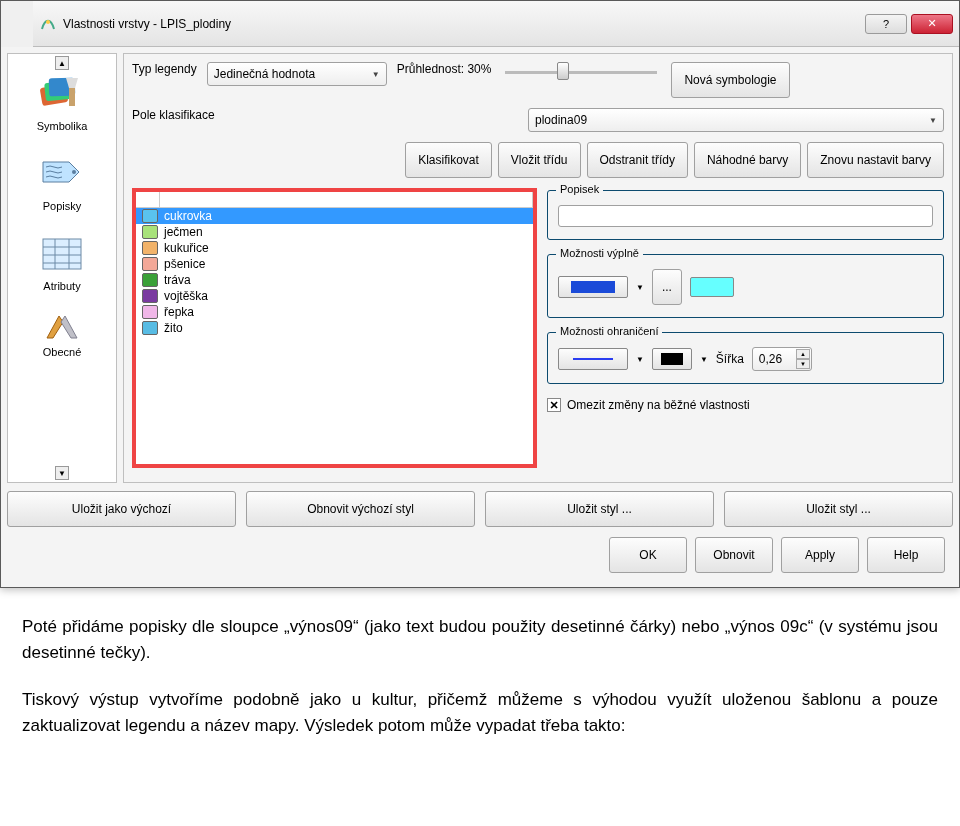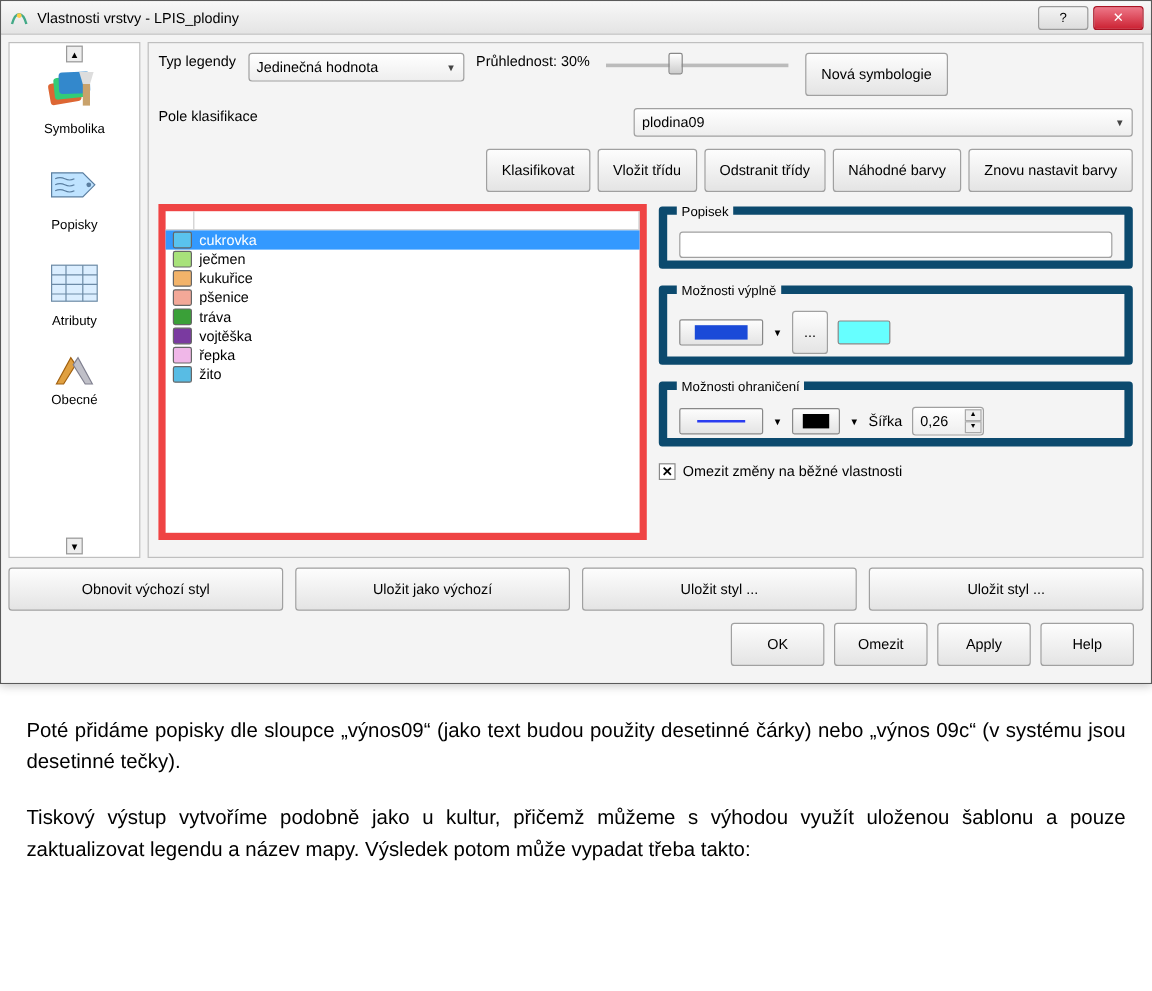--- a/index.html
+++ b/index.html
@@ -10,26 +10,27 @@
     background: #fff;
     color: #000;
   }
   .window {
     width: 960px;
     border: 1px solid #5a5a5a;
     box-shadow: 0 2px 8px rgba(0,0,0,0.25);
     background: #f0f0f0;
   }
   .titlebar {
-    height: 28px;
+    height: 46px;
     background: linear-gradient(#f8f8f8,#e4e4e4);
     border-bottom: 1px solid #bbb;
     display: flex;
     align-items: center;
     padding: 0 6px;
+    margin-left: 32px;
   }
   .titlebar .appicon {
     width: 18px; height: 18px; margin-right: 6px;
     display:flex;align-items:center;justify-content:center;
   }
   .titlebar .title { flex: 1; font-size: 12px; }
   .winbtns { display:flex; gap:4px; }
   .winbtn {
     width: 42px; height: 20px;
     border: 1px solid #9a9a9a;
@@ -114,44 +115,44 @@
     display:flex;align-items:center;
   }
   .slider .track { height:3px; background:#bbb; margin:0 4px; flex:1;}
   .slider .thumb {
     width:12px;height:18px;background:linear-gradient(#fff,#ccc);
     border:1px solid #888;border-radius:2px;
     position:absolute; left:35%; top:0;
   }
   .split2 { display:flex; gap:10px; }
   .listpanel {
-    flex:1; background:#fff; border:6px solid #ef4444;
+    flex:1; background:#fff; border:4px solid #ef4444;
     min-height:280px;
     font-size:12px;
   }
   .listhead {
     display:flex;
     border-bottom:1px solid #ccc;
   }
   .listhead .col {
     padding:2px 6px; border-right:1px solid #ccc; color:#666; font-size:10px;
   }
   .listrow {
     display:flex; align-items:center; gap:6px;
     padding:1px 6px;
   }
   .listrow.sel { background:#3399ff; color:#fff; }
   .chip {
     width:16px;height:14px;border:1px solid #666;border-radius:2px;
     flex-shrink:0;
   }
   .gbox {
-    border:7px solid #0c4a6e;
+    border:1px solid #0c4a6e;
     border-radius:3px;
-    padding:14px 10px 2px;
+    padding:14px 10px 12px;
     margin-bottom:14px;
     position:relative;
   }
   .gbox .gtitle {
     position:absolute; top:-8px; left:8px;
     background:#f4f4f4; padding:0 4px; font-size:11px;
   }
   .wideinput {
     border:1px solid #a0a0a0;border-radius:3px;background:#fff;
     height:22px;padding:2px 4px;width:100%;
@@ -379,29 +380,29 @@
             <div class="checkrow">
               <div class="checkmark">✕</div>
               <span>Omezit změny na běžné vlastnosti</span>
             </div>
           </div>
         </div>
       </div>
     </div>
 
     <div class="stylerow">
+      <div class="btn">Uložit jako výchozí</div>
       <div class="btn">Obnovit výchozí styl</div>
-      <div class="btn">Uložit jako výchozí</div>
       <div class="btn">Uložit styl ...</div>
       <div class="btn">Uložit styl ...</div>
     </div>
 
     <div class="dlgfoot">
       <div class="btn">OK</div>
-      <div class="btn">Omezit</div>
+      <div class="btn">Obnovit</div>
       <div class="btn">Apply</div>
       <div class="btn">Help</div>
     </div>
   </div>
 </div>
 
 <div class="bodytext">
   <p>Poté přidáme popisky dle sloupce „výnos09“ (jako text budou použity desetinné čárky) nebo „výnos 09c“ (v systému jsou desetinné tečky).</p>
   <p>Tiskový výstup vytvoříme podobně jako u kultur, přičemž můžeme s výhodou využít uloženou šablonu a pouze zaktualizovat legendu a název mapy. Výsledek potom může vypadat třeba takto:</p>
 </div>

